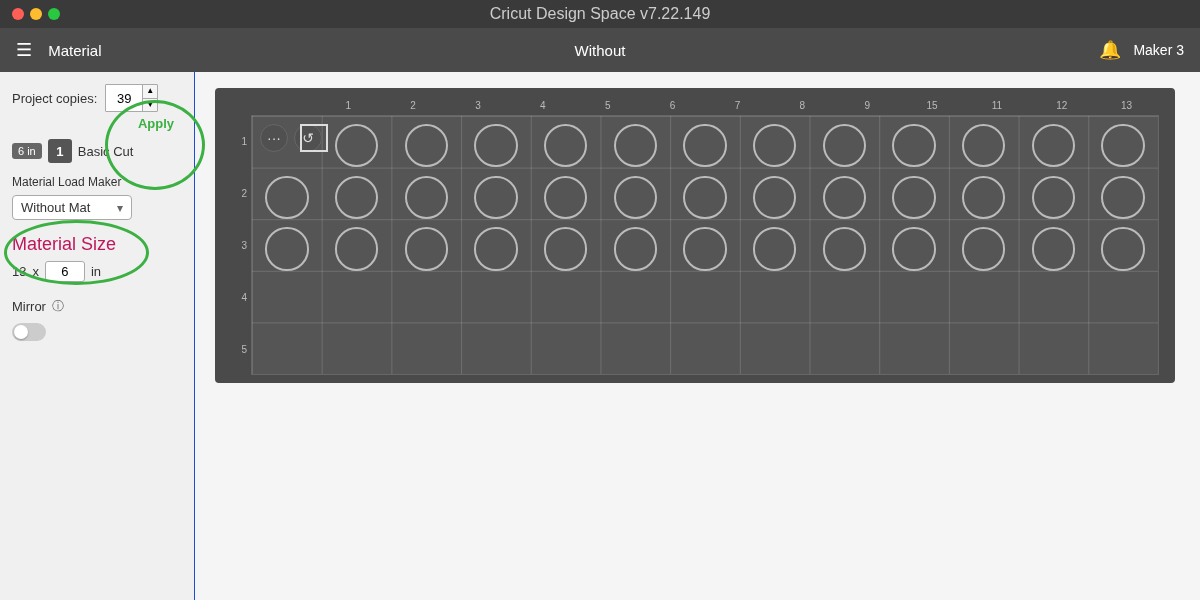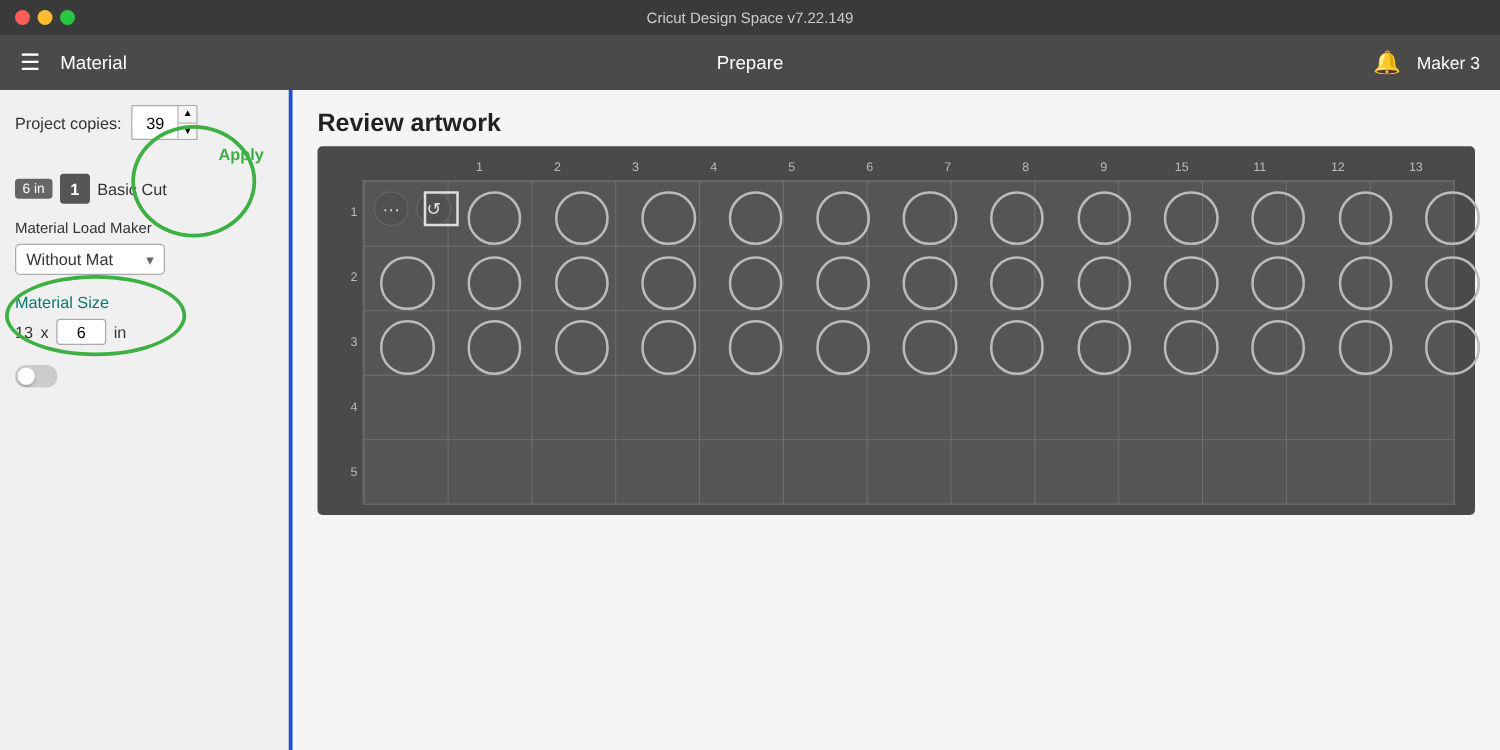--- a/index.html
+++ b/index.html
@@ -21,21 +21,21 @@
       gap: 6px;
     }
     .traffic-light {
       width: 12px; height: 12px; border-radius: 50%;
     }
     .tl-close { background: #ff5f57; }
     .tl-minimize { background: #febc2e; }
     .tl-maximize { background: #28c840; }
     .titlebar-title {
       color: #ccc;
-      font-size: 12px;
+      font-size: 16px;
     }
 
     
     .topbar {
       background: #4a4a4a;
       height: 44px;
       display: flex;
       align-items: center;
       padding: 0 16px;
       position: relative;
@@ -70,23 +70,23 @@
     .bell-icon { font-size: 18px; }
 
     
     .main-layout {
       display: flex;
       height: calc(600px - 28px - 44px);
     }
 
     
     .sidebar {
-      width: 234px;
+      width: 195px;
       background: #f0f0f0;
-      border-right: 3px solid #1d4ed8;
+      border-right: 1px solid #1d4ed8;
       padding: 12px;
       flex-shrink: 0;
       position: relative;
     }
 
     .project-copies-row {
       display: flex;
       align-items: center;
       gap: 8px;
       margin-bottom: 4px;
@@ -217,22 +217,22 @@
       top: 148px;
       left: 4px;
       width: 145px;
       height: 65px;
       border: 3px solid #3cb043;
       border-radius: 50%;
       pointer-events: none;
     }
 
     .material-size-label {
-      font-size: 13px;
-      color: #0f766e;
+      font-size: 18px;
+      color: #be185d;
       margin-bottom: 6px;
       font-weight: 500;
     }
     .material-size-row {
       display: flex;
       align-items: center;
       gap: 6px;
       margin-bottom: 16px;
     }
     .size-part {
@@ -411,21 +411,21 @@
     <div class="traffic-light tl-close"></div>
     <div class="traffic-light tl-minimize"></div>
     <div class="traffic-light tl-maximize"></div>
   </div>
   <span class="titlebar-title">Cricut Design Space  v7.22.149</span>
 </div>
 
 <div class="topbar">
   <span class="topbar-menu-icon">☰</span>
   <span class="topbar-prepare">Material</span>
-  <span class="topbar-center">Prepare</span>
+  <span class="topbar-center">Without</span>
   <div class="topbar-right">
     <span class="bell-icon">🔔</span>
     <span>Maker 3</span>
   </div>
 </div>
 
 <div class="main-layout">
 
   <div class="sidebar">
 
@@ -458,28 +458,31 @@
     <div class="green-circle-annotation2"></div>
 
     <div class="material-size-label">Material Size</div>
     <div class="material-size-row">
       <span class="size-part">13</span>
       <span class="size-part">x</span>
       <input class="size-input" type="text" value="6" style="">
       <span class="size-part">in</span>
     </div>
 
+    <div class="mirror-row">
+      <span class="mirror-label">Mirror</span>
+      <span class="info-icon">ⓘ</span>
+    </div>
     <div class="toggle">
       <div class="toggle-knob"></div>
     </div>
 
   </div>
 
   <div class="content-area">
-    <div class="review-title">Review artwork</div>
 
     <div class="canvas-wrapper">
 
       <div class="ruler-top">
         <span></span>
         <span>1</span>
         <span>2</span>
         <span>3</span>
         <span>4</span>
         <span>5</span>

